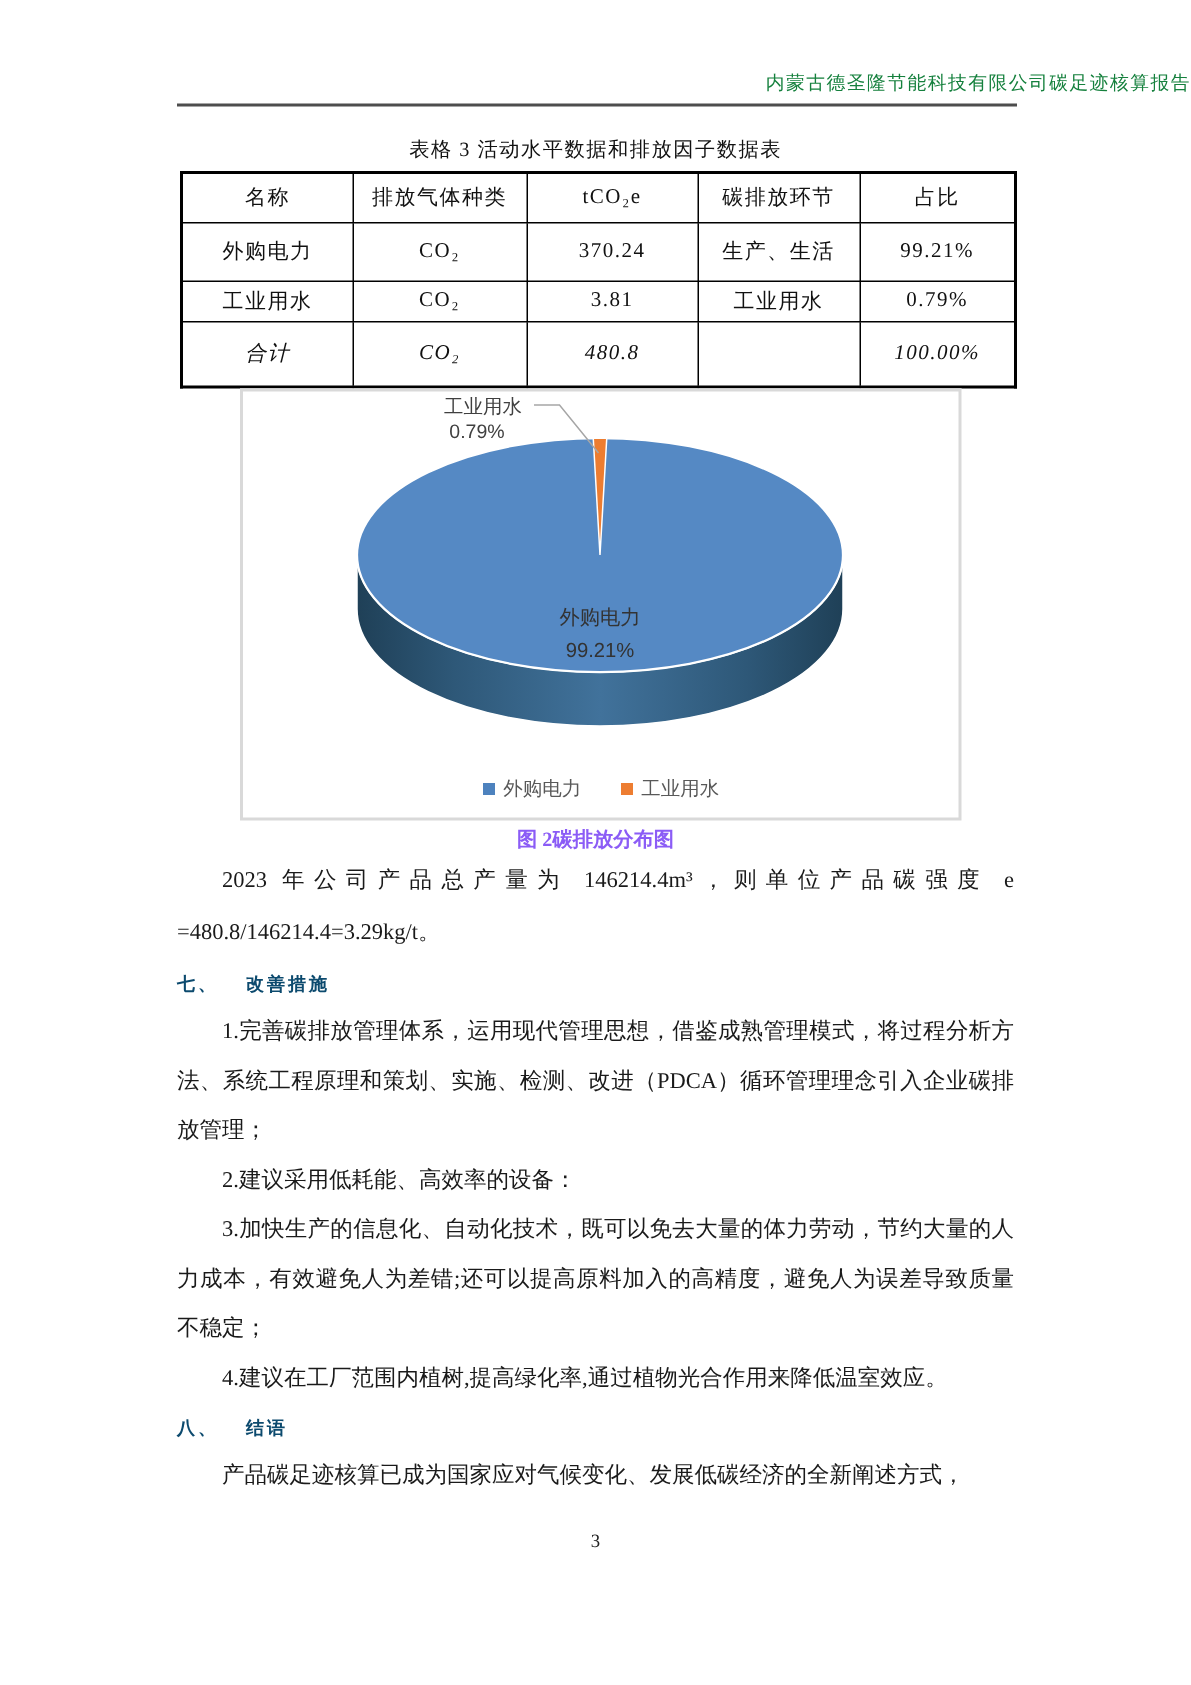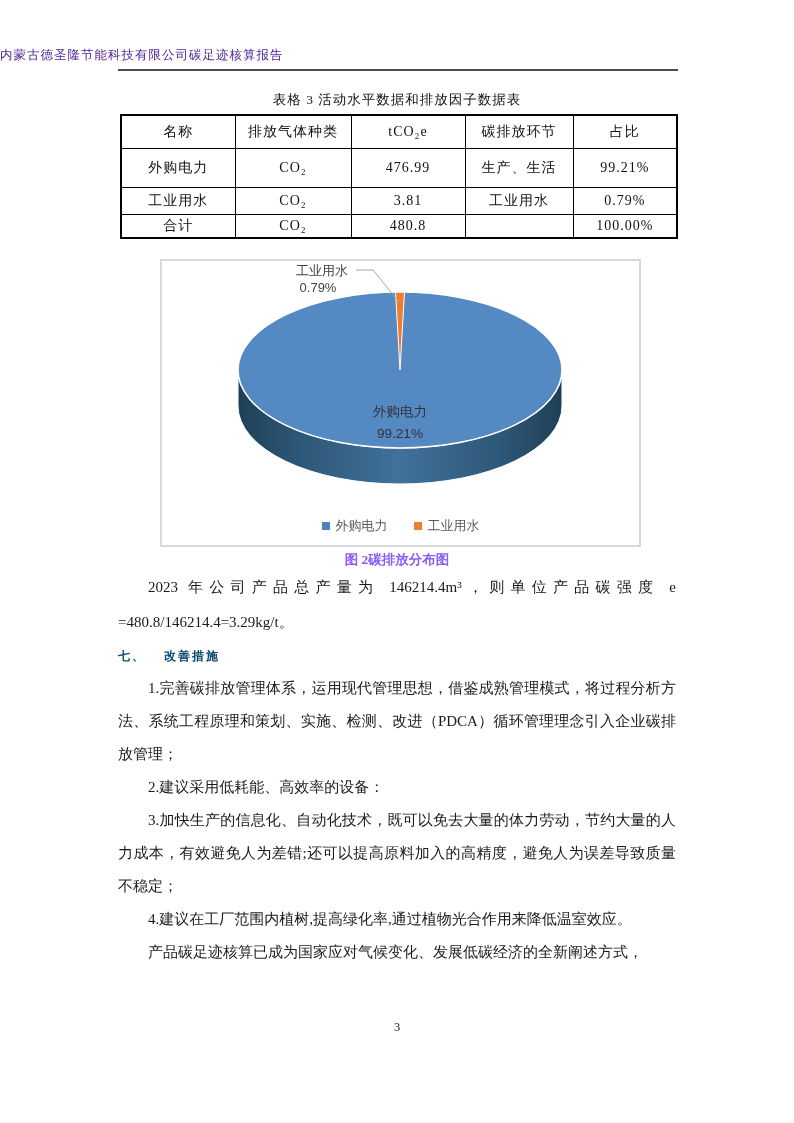--- a/index.html
+++ b/index.html
@@ -1,37 +1,37 @@
 <!DOCTYPE html>
 <html><head>
 <meta charset="utf-8">
 <style>
   html,body{margin:0;padding:0;background:#fff;}
   .page{
     position:relative;width:794px;height:1123px;background:#fff;overflow:hidden;
     font-family:"Liberation Serif","DejaVu Serif",serif;color:#000;
   }
   
-  .doc-header{position:absolute;top:47px;left:0;width:100%;text-align:left;
-    font-size:12.5px;letter-spacing:1px;color:#4c1d95;}
+  .doc-header{position:absolute;top:47px;left:0;width:100%;text-align:right;
+    font-size:12.5px;letter-spacing:1px;color:#15803d;}
   .header-rule{position:absolute;top:69px;left:118px;width:560px;height:0;
     border-top:2px solid #4d4d4d;}
   
   .table-caption{position:absolute;top:91px;left:0;width:100%;text-align:center;
     font-size:13.5px;letter-spacing:1px;color:#111;}
   
   table.data{position:absolute;top:114px;left:120px;width:556px;
     border-collapse:collapse;table-layout:fixed;font-size:14px;}
   table.data{border:2px solid #000;}
   table.data td,table.data th{border:1px solid #000;text-align:center;
     vertical-align:middle;font-weight:normal;padding:0;letter-spacing:1px;color:#111;}
   tr.hrow{height:33px;padding-left:16px;}
   tr.r1{height:39px;}
   tr.r2{height:27px;}
-  tr.r3{height:24px;}
+  tr.r3{height:44px;font-style:italic;}
   col.c1{width:114px}col.c2{width:116px}col.c3{width:114px}col.c4{width:108px}col.c5{width:104px}
   
   .chart-box{position:absolute;top:259px;left:160px;width:481px;height:288px;
     border:2px solid #d9d9d9;background:#fff;box-sizing:border-box;}
   .chart-box svg{display:block;}
   .legend{position:absolute;left:0;bottom:10px;width:100%;display:flex;
     justify-content:center;gap:26px;font-family:"Liberation Sans","DejaVu Sans",sans-serif;
     font-size:13px;color:#595959;}
   .legend-item{display:flex;align-items:center;gap:6px;}
   .swatch{width:8px;height:8px;display:inline-block;}
@@ -74,21 +74,21 @@
         <tr class="hrow">
       <th>名称</th>
       <th>排放气体种类</th>
       <th>tCO₂e</th>
       <th>碳排放环节</th>
       <th>占比</th>
     </tr>
     <tr class="r1">
       <td>外购电力</td>
       <td>CO₂</td>
-      <td>476.99</td>
+      <td>370.24</td>
       <td>生产、生活</td>
       <td>99.21%</td>
     </tr>
     <tr class="r2">
       <td>工业用水</td>
       <td>CO₂</td>
       <td>3.81</td>
       <td>工业用水</td>
       <td>0.79%</td>
     </tr>
@@ -147,19 +147,22 @@
 
     <div class="sec-heading">
       <span class="sec-num">七、</span><span class="sec-title">改善措施</span>
     </div>
 
     <p class="para">1.完善碳排放管理体系，运用现代管理思想，借鉴成熟管理模式，将过程分析方法、系统工程原理和策划、实施、检测、改进（PDCA）循环管理理念引入企业碳排放管理；</p>
     <p class="para">2.建议采用低耗能、高效率的设备：</p>
     <p class="para">3.加快生产的信息化、自动化技术，既可以免去大量的体力劳动，节约大量的人力成本，有效避免人为差错;还可以提高原料加入的高精度，避免人为误差导致质量不稳定；</p>
     <p class="para">4.建议在工厂范围内植树,提高绿化率,通过植物光合作用来降低温室效应。</p>
 
+    <div class="sec-heading">
+      <span class="sec-num">八、</span><span class="sec-title">结语</span>
+    </div>
 
     <p class="para">产品碳足迹核算已成为国家应对气候变化、发展低碳经济的全新阐述方式，</p>
   </div>
 
   <div class="page-number">3</div>
 
 </div>
 
 </body></html>

